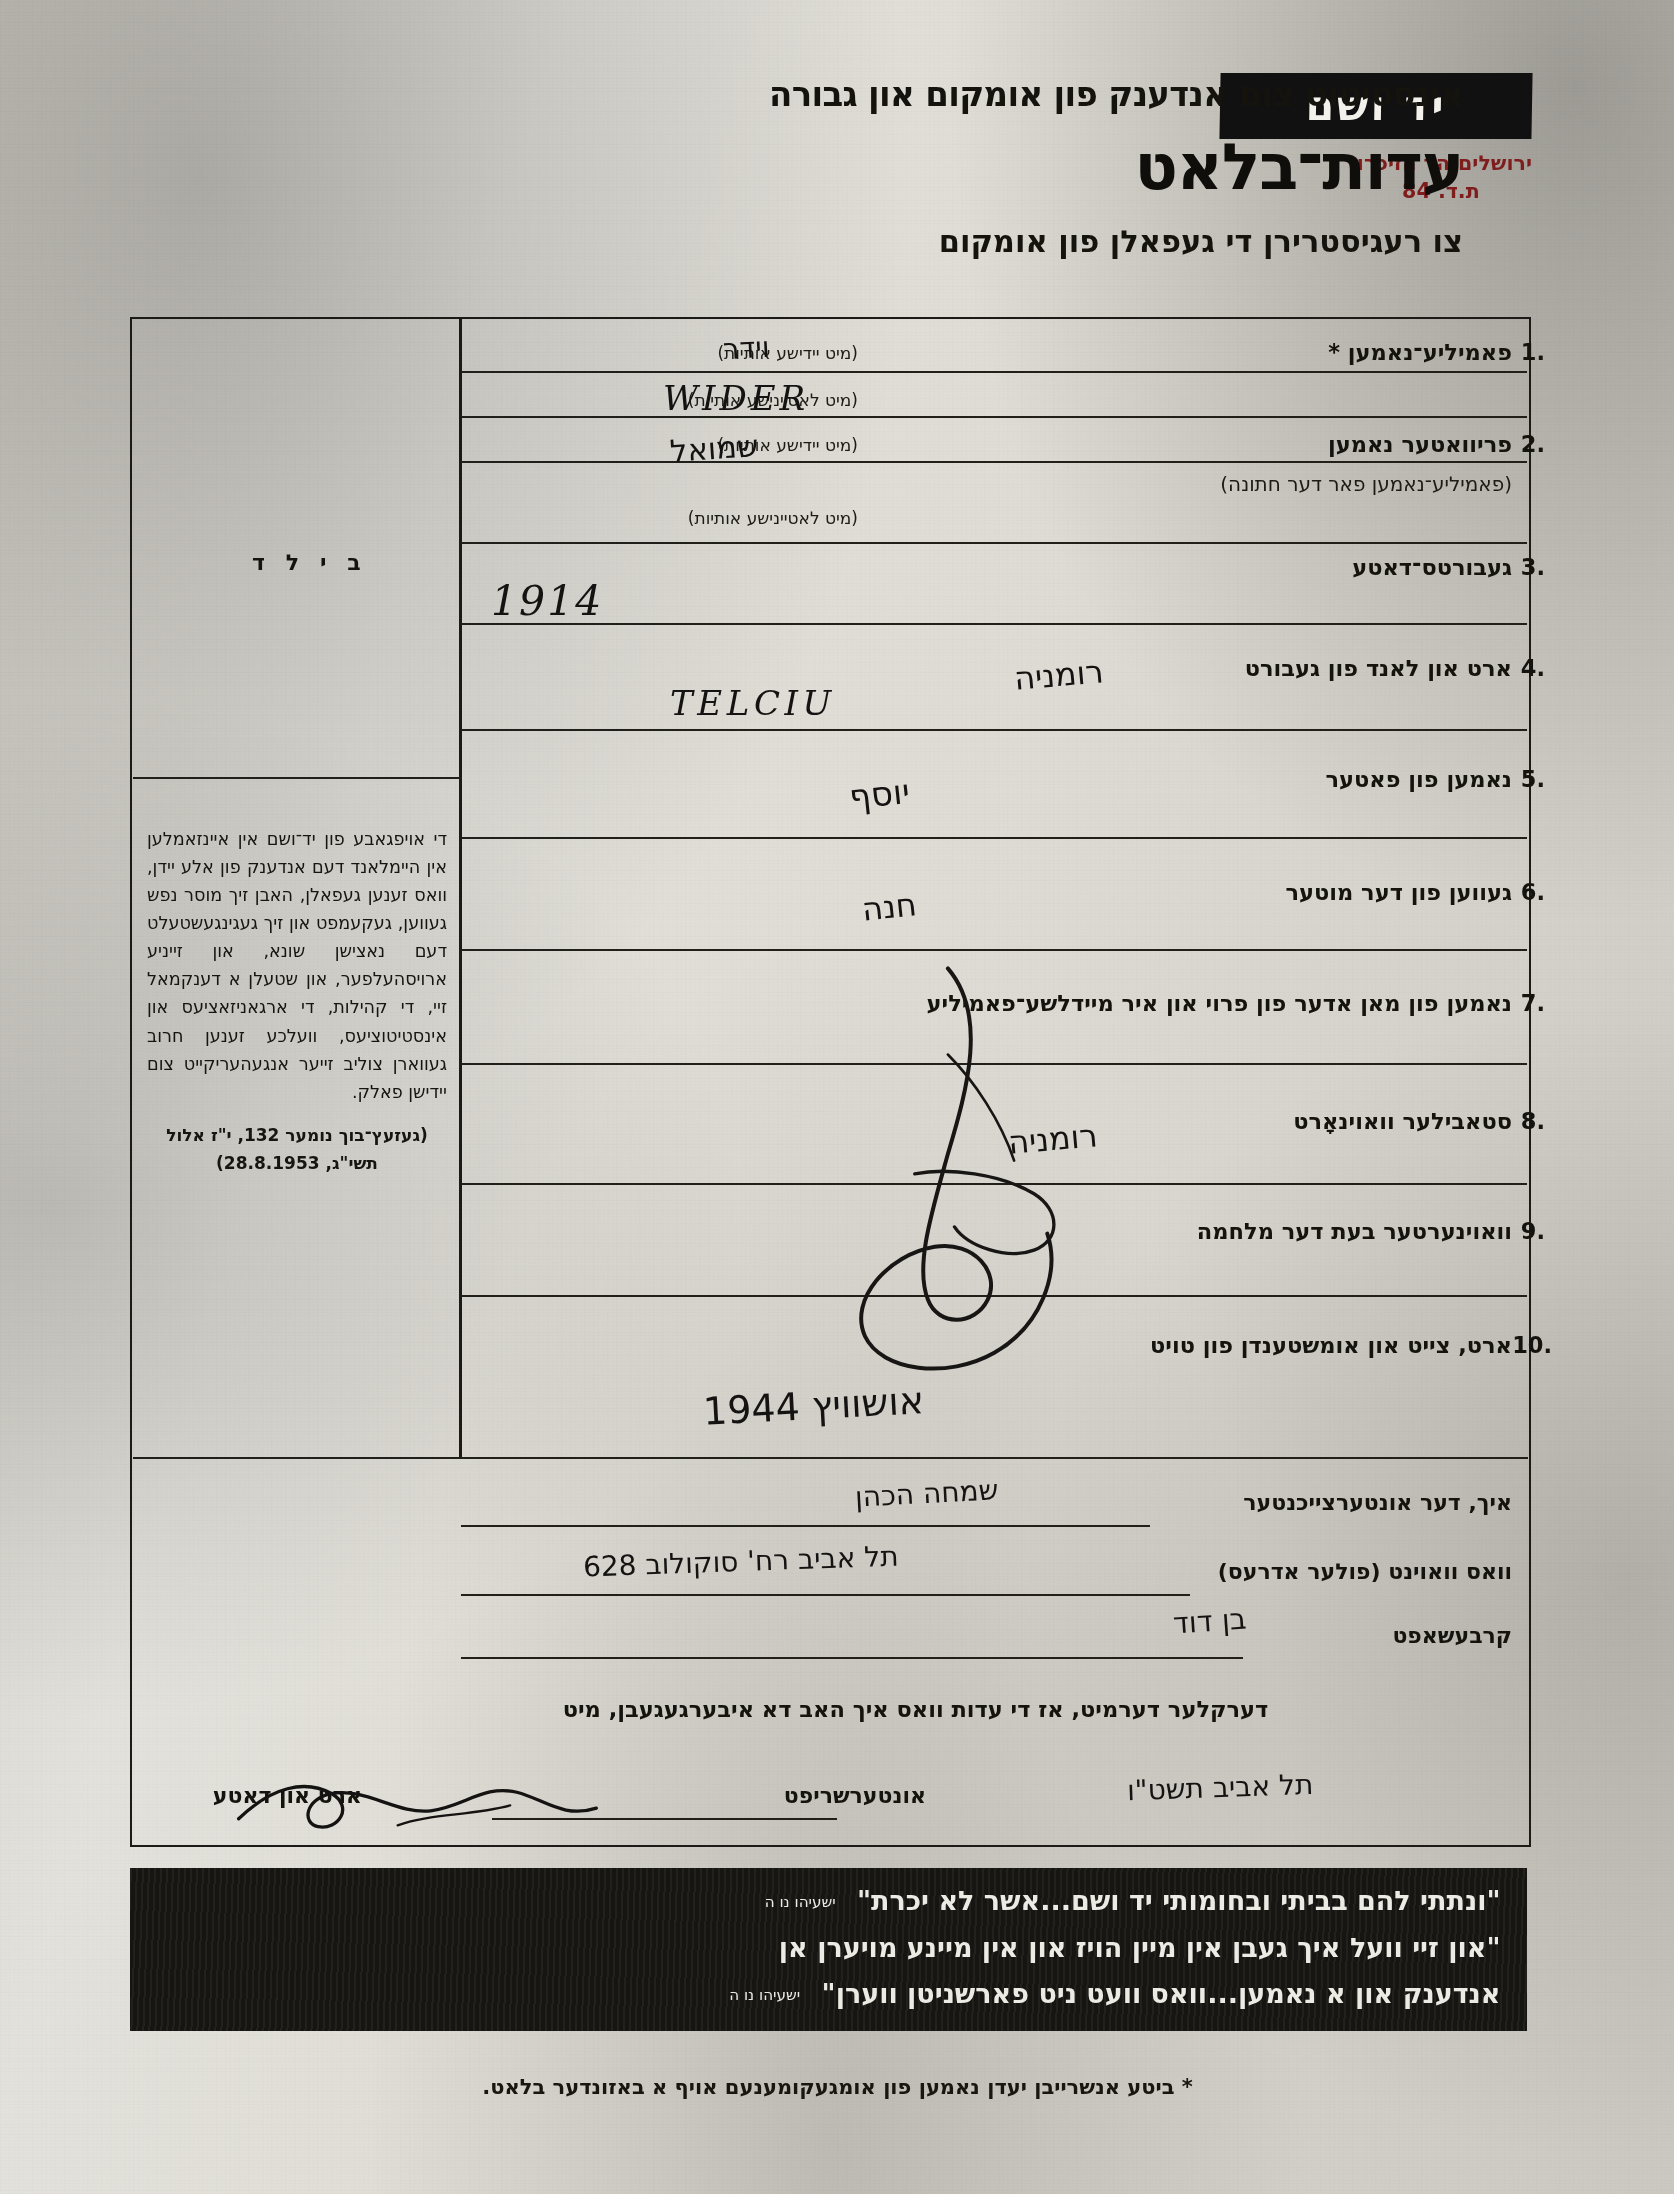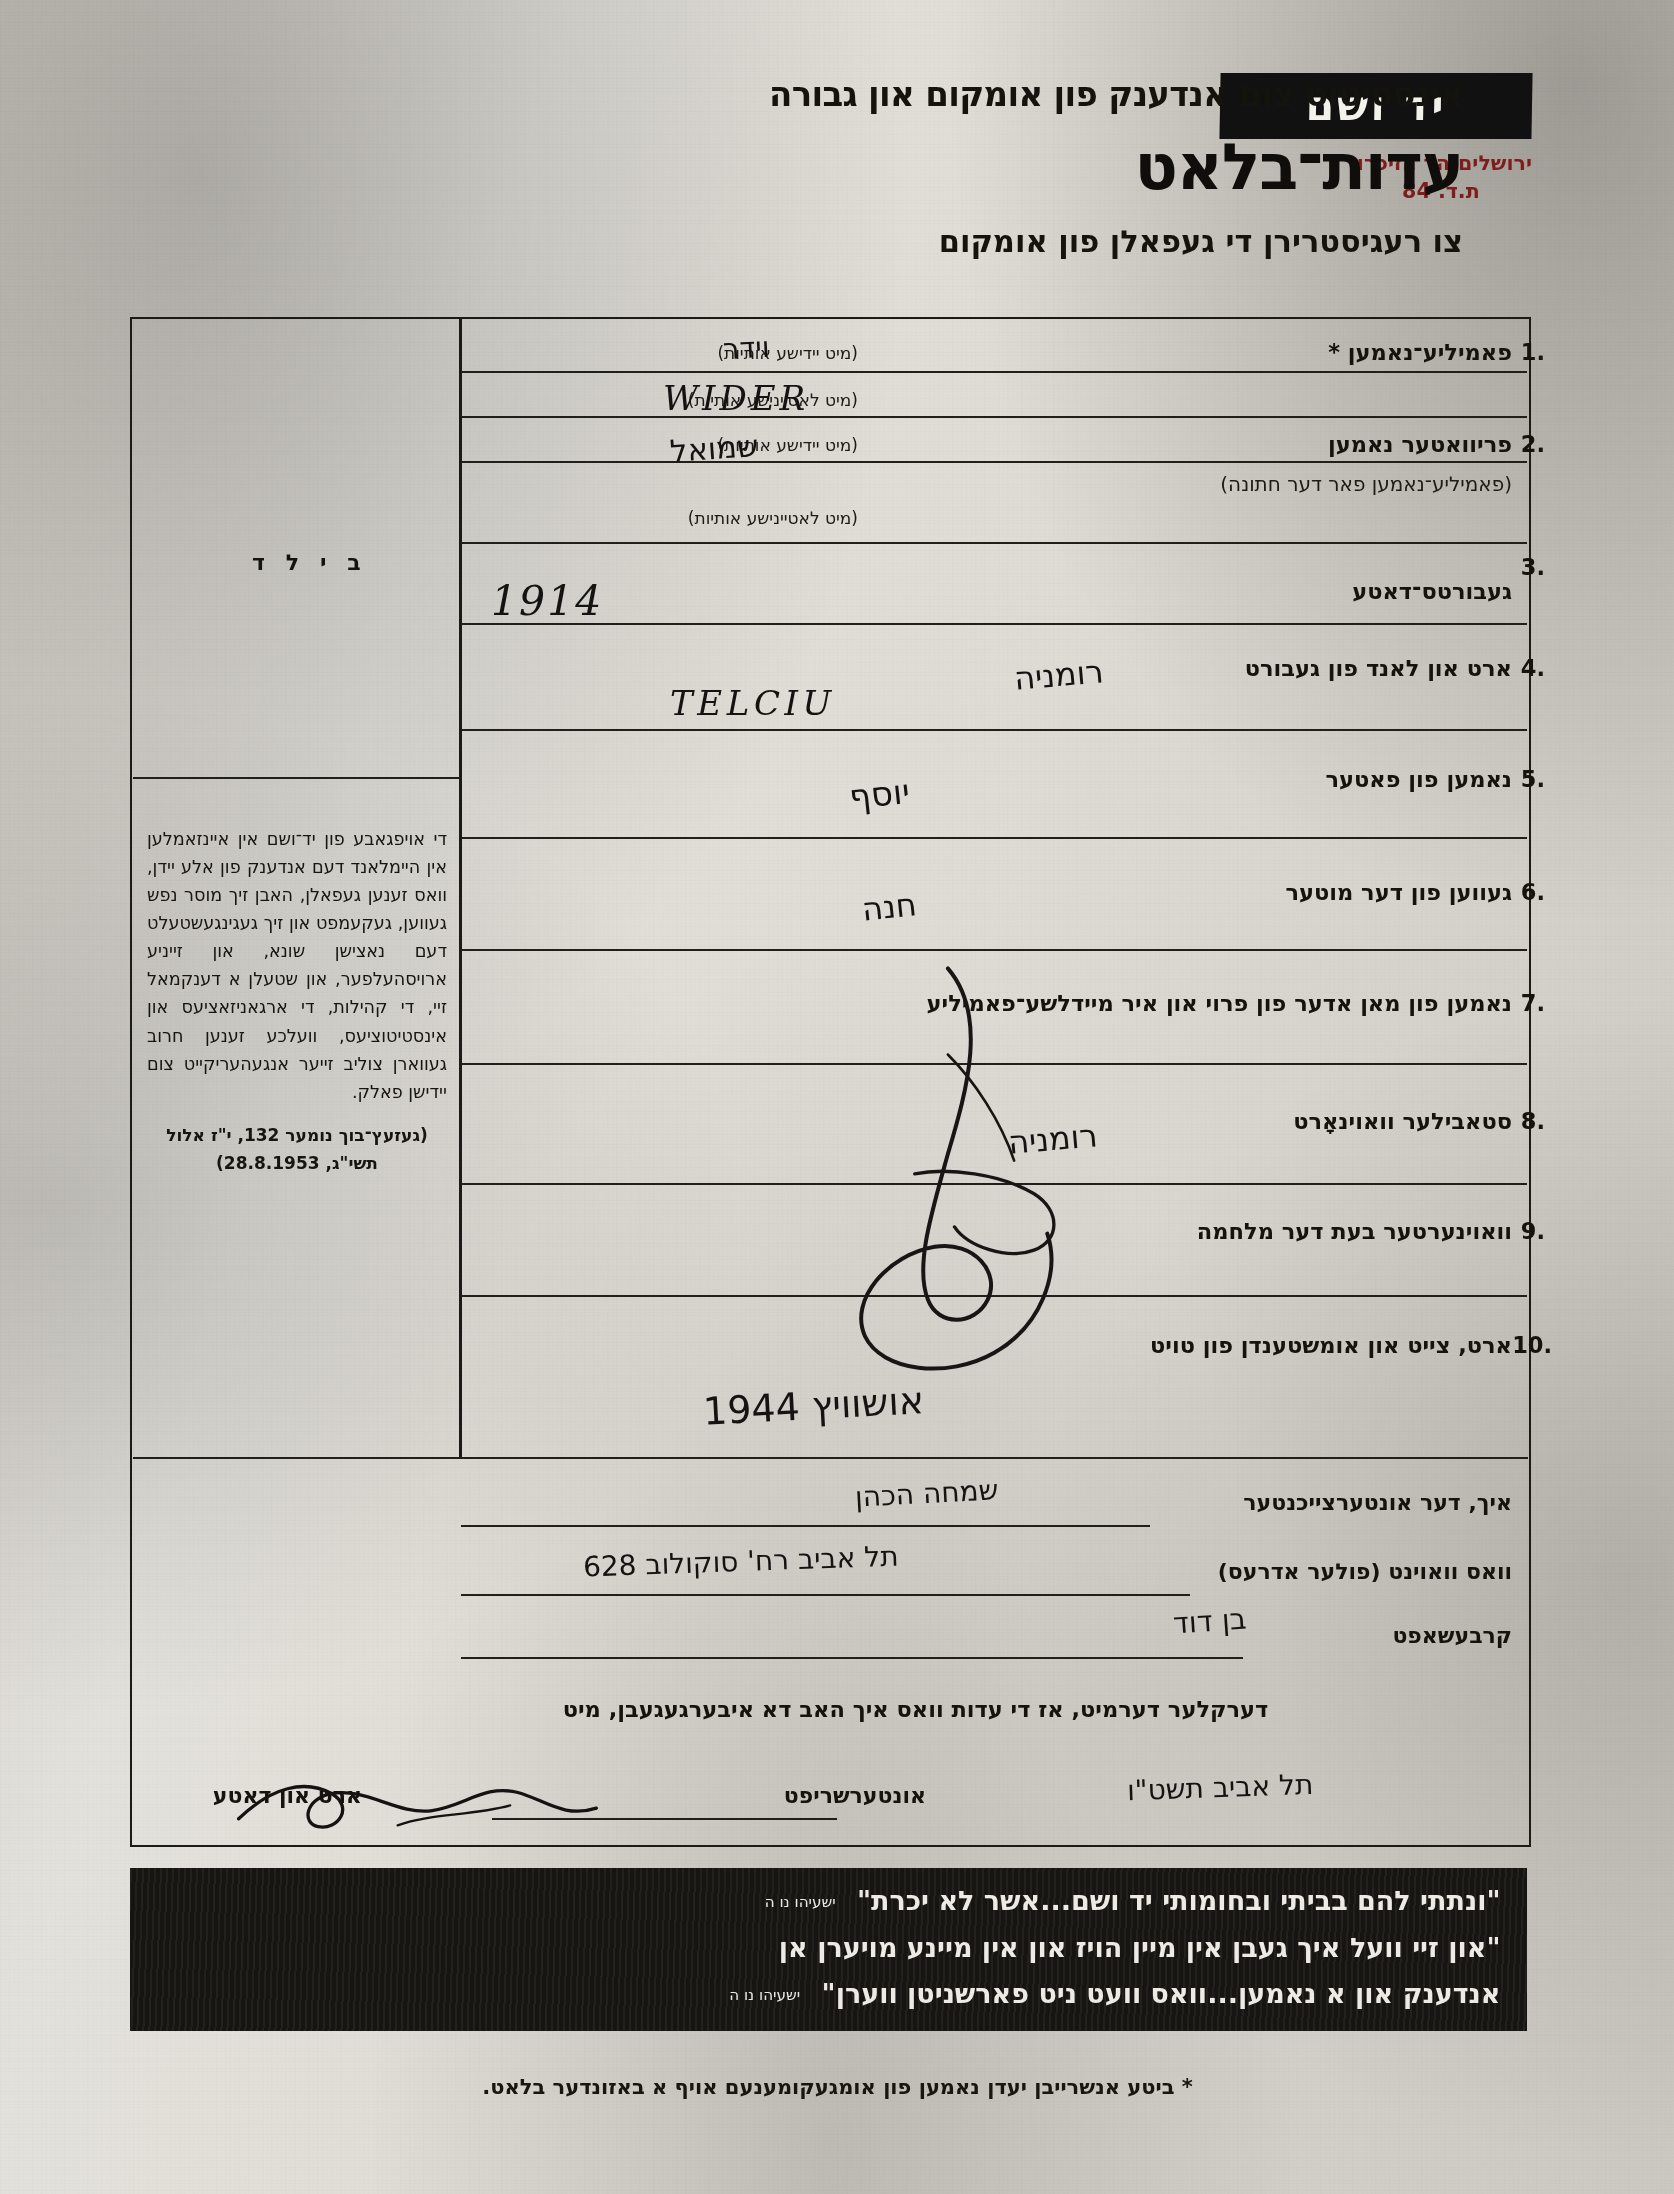--- a/index.html
+++ b/index.html
@@ -330,21 +330,21 @@
     <div class="rsub" style="right:817px; top:343px;">(מיט יידישע אותיות)</div>
     <div class="rsub" style="right:817px; top:390px;">(מיט לאטיינישע אותיות)</div>
 
     <div class="rnum" style="top:431px;">2.</div>
     <div class="rlabel" style="top:431px;">פריוואטער נאמען</div>
     <div class="rsub" style="right:163px; top:472px; font-size:20px;">(פאמיליע־נאמען פאר דער חתונה)</div>
     <div class="rsub" style="right:817px; top:435px;">(מיט יידישע אותיות)</div>
     <div class="rsub" style="right:817px; top:508px;">(מיט לאטיינישע אותיות)</div>
 
     <div class="rnum" style="top:554px;">3.</div>
-    <div class="rlabel" style="top:554px;margin-top:24px;">געבורטס־דאטע</div>
+    <div class="rlabel" style="top:554px;">געבורטס־דאטע</div>
 
     <div class="rnum" style="top:655px;">4.</div>
     <div class="rlabel" style="top:655px;">ארט און לאנד פון געבורט</div>
 
     <div class="rnum" style="top:766px;">5.</div>
     <div class="rlabel" style="top:766px;">נאמען פון פאטער</div>
 
     <div class="rnum" style="top:879px;">6.</div>
     <div class="rlabel" style="top:879px;">געווען פון דער מוטער</div>
 

